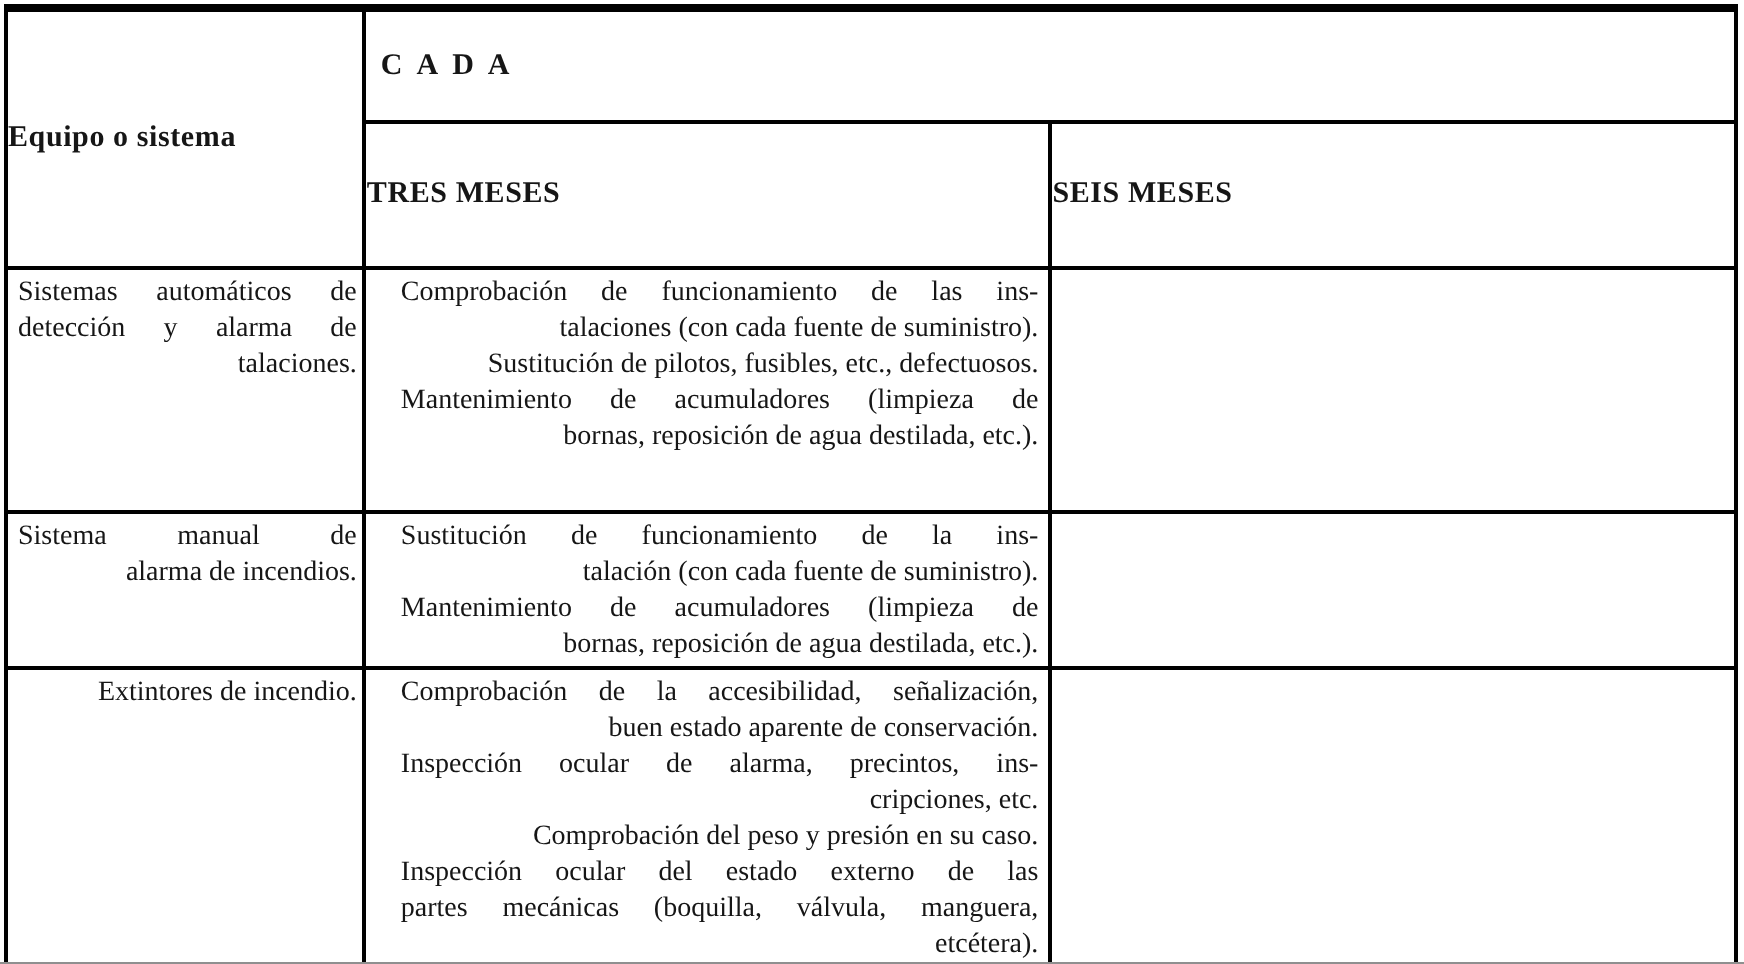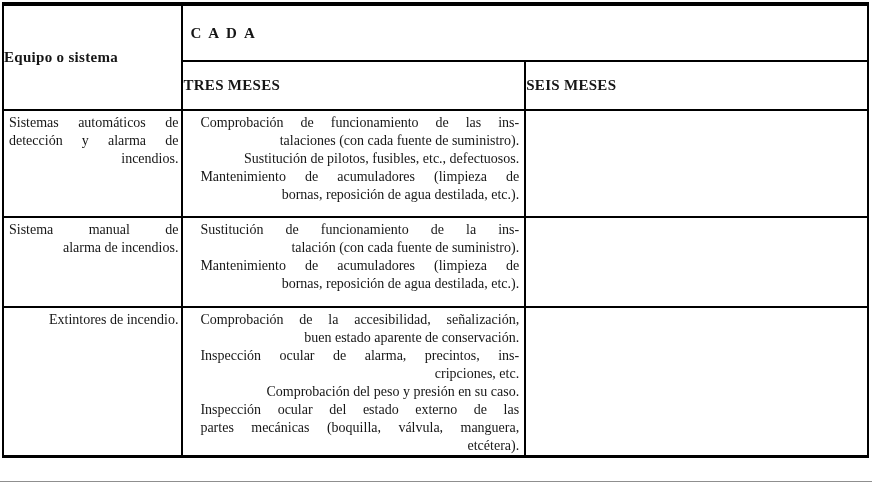--- a/index.html
+++ b/index.html
@@ -39,23 +39,23 @@
     text-align: left;
     vertical-align: middle;
     letter-spacing: 0.3px;
     padding: 0;
   }
   th.cada {
     letter-spacing: 7px;
     padding-left: 7px; 
   }
   tr.hrow1 { height: 57px; }
-  tr.hrow2 { height: 49px; }
-  tr.brow1 { height: 107px; margin-top: 44px; }
-  tr.brow2 { height: 90px; font-family: Liberation Serif, serif; }
+  tr.hrow2 { height: 73px; }
+  tr.brow1 { height: 122px; margin-top: 44px; }
+  tr.brow2 { height: 78px; font-family: Liberation Serif, serif; }
   tr.brow3 { height: 148px; }
   td {
     vertical-align: top;
     font-size: 14px;
     line-height: 18px;
   }
   td.eq   { padding: 3px 3px 0 5px; }
   td.task { padding: 3px 5px 0 17px; }
   td.empty { padding: 0; }
   
@@ -92,21 +92,21 @@
       <tr class="hrow2">
         <th>TRES MESES</th>
         <th>SEIS MESES</th>
       </tr>
     </thead>
     <tbody>
       <tr class="brow1">
         <td class="eq">
             <div class="ln jl">Sistemas automáticos de</div>
             <div class="ln jl">detección y alarma de</div>
-            <div class="ln">incendios.</div>
+            <div class="ln">talaciones.</div>
           </td>
         <td class="task">
             <div class="ln jl">Comprobación de funcionamiento de las ins-</div>
             <div class="ln">talaciones (con cada fuente de suministro).</div>
             <div class="ln">Sustitución de pilotos, fusibles, etc., defectuosos.</div>
             <div class="ln jl">Mantenimiento de acumuladores (limpieza de</div>
             <div class="ln">bornas, reposición de agua destilada, etc.).</div>
           </td>
         <td class="empty"></td>
       </tr>

